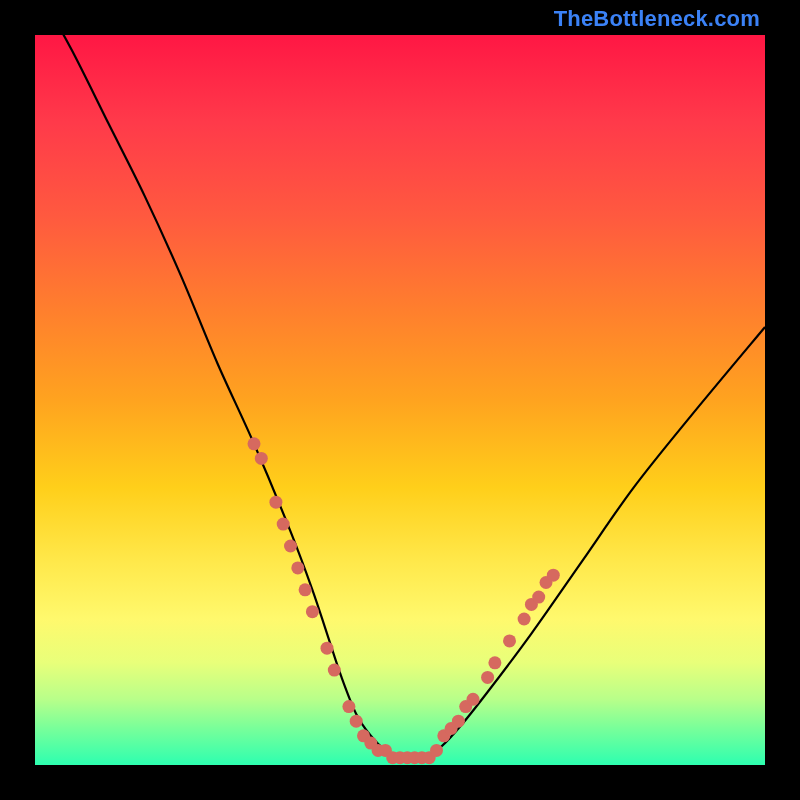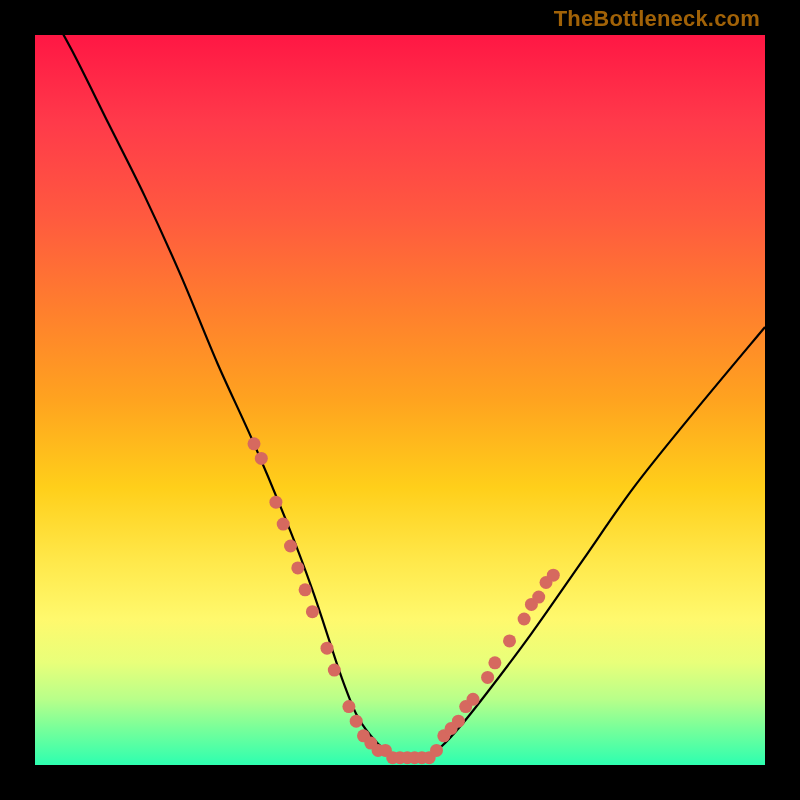--- a/index.html
+++ b/index.html
@@ -40,21 +40,21 @@
       #2dffb0 100%
     );
   }
   .watermark {
     position: absolute;
     top: 6px;
     right: 40px;
     font-family: Arial, Helvetica, sans-serif;
     font-size: 22px;
     font-weight: 600;
-    color: #a16207;
+    color: #3b82f6;
     user-select: none;
     letter-spacing: 0.2px;
   }
   svg.curve {
     position: absolute;
     top: 0;
     left: 0;
     width: 730px;
     height: 730px;
     overflow: visible;

